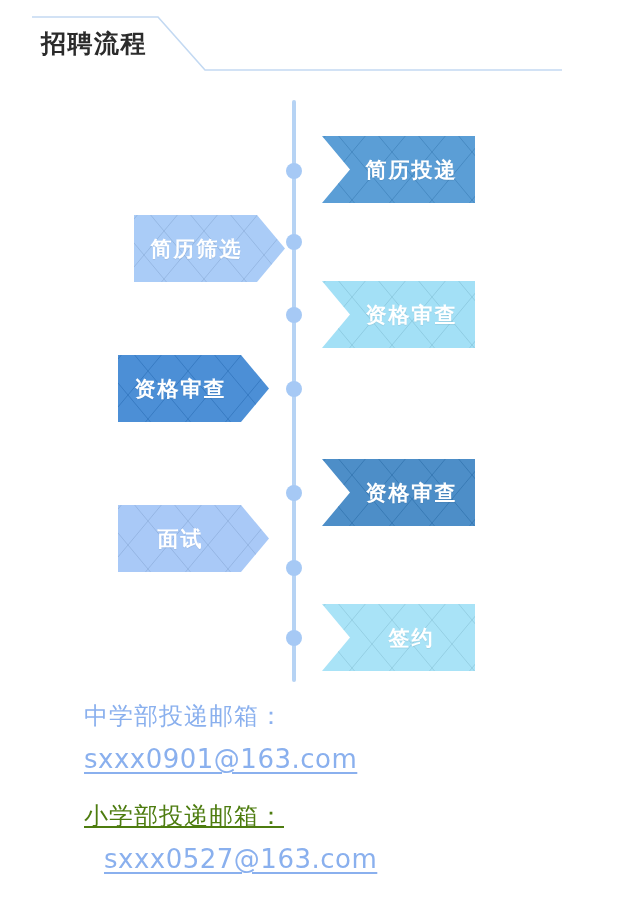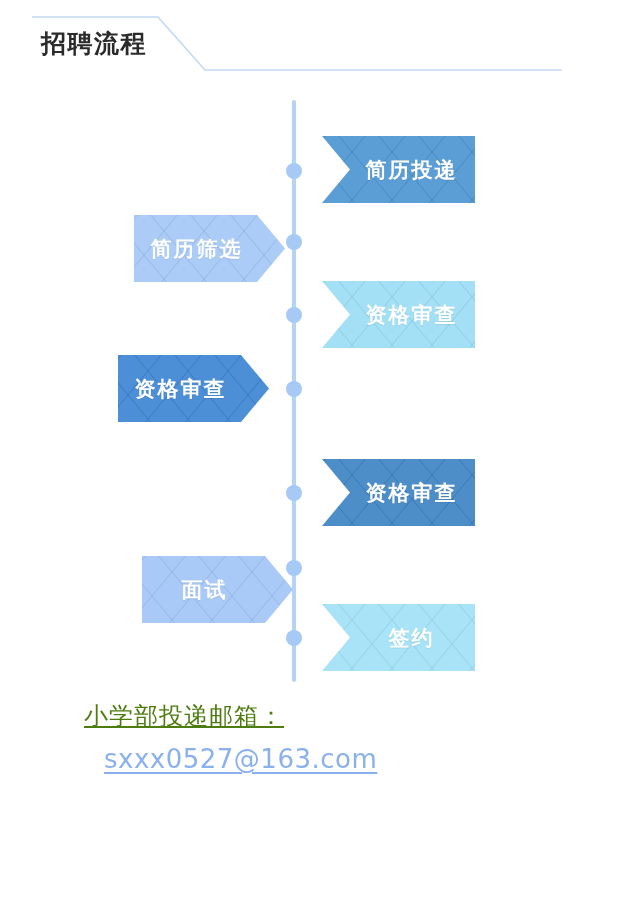--- a/index.html
+++ b/index.html
@@ -358,21 +358,21 @@
             <line x1="200" y1="-20" x2="300" y2="100" stroke="#2566a0" stroke-width="0.9"></line>
             <line x1="200" y1="100" x2="300" y2="-20" stroke="#2566a0" stroke-width="0.9"></line>
             <line x1="240" y1="-20" x2="340" y2="100" stroke="#2566a0" stroke-width="0.9"></line>
             <line x1="240" y1="100" x2="340" y2="-20" stroke="#2566a0" stroke-width="0.9"></line>
             <line x1="280" y1="-20" x2="380" y2="100" stroke="#2566a0" stroke-width="0.9"></line>
             <line x1="280" y1="100" x2="380" y2="-20" stroke="#2566a0" stroke-width="0.9"></line>
           </g>
         </svg>
         <span class="label">资格审查</span>
       </div>
-      <div class="flow-item side-left" style="top: 556px; margin-left: 24px;">
+      <div class="flow-item side-left" style="top: 505px;">
         <svg class="flow-shape" viewBox="0 0 151 67" preserveAspectRatio="none">
           <polygon points="0,0 123,0 151,33.5 123,67 0,67" fill="#a9c9f7"></polygon>
         </svg>
         <svg class="flow-tex" viewBox="0 0 151 67" preserveAspectRatio="none">
           <defs>
             <clipPath id="clip-5">
               <polygon points="0,0 123,0 151,33.5 123,67 0,67"></polygon>
             </clipPath>
           </defs>
           <g clip-path="url(#clip-5)">
@@ -435,16 +435,17 @@
             <line x1="240" y1="100" x2="340" y2="-20" stroke="#81bbcf" stroke-width="0.9"></line>
             <line x1="280" y1="-20" x2="380" y2="100" stroke="#81bbcf" stroke-width="0.9"></line>
             <line x1="280" y1="100" x2="380" y2="-20" stroke="#81bbcf" stroke-width="0.9"></line>
           </g>
         </svg>
         <span class="label">签约</span>
       </div>
     </div>
 
   <div class="contacts" id="contacts-root">
+      <div class="contact-block"><div class="contact-label" style="color: rgb(138, 176, 238);">中学部投递邮箱：</div><a class="contact-email" style="color: rgb(138, 176, 238);">sxxx0901@163.com</a></div>
       <div class="contact-block"><div class="contact-label" style="color: #4d7c0f; text-decoration: underline;">小学部投递邮箱：</div><a class="contact-email" style="color: rgb(138, 176, 238); margin-left: 20px;">sxxx0527@163.com</a></div>
     </div>
 
 </div>
 
 </body></html>

